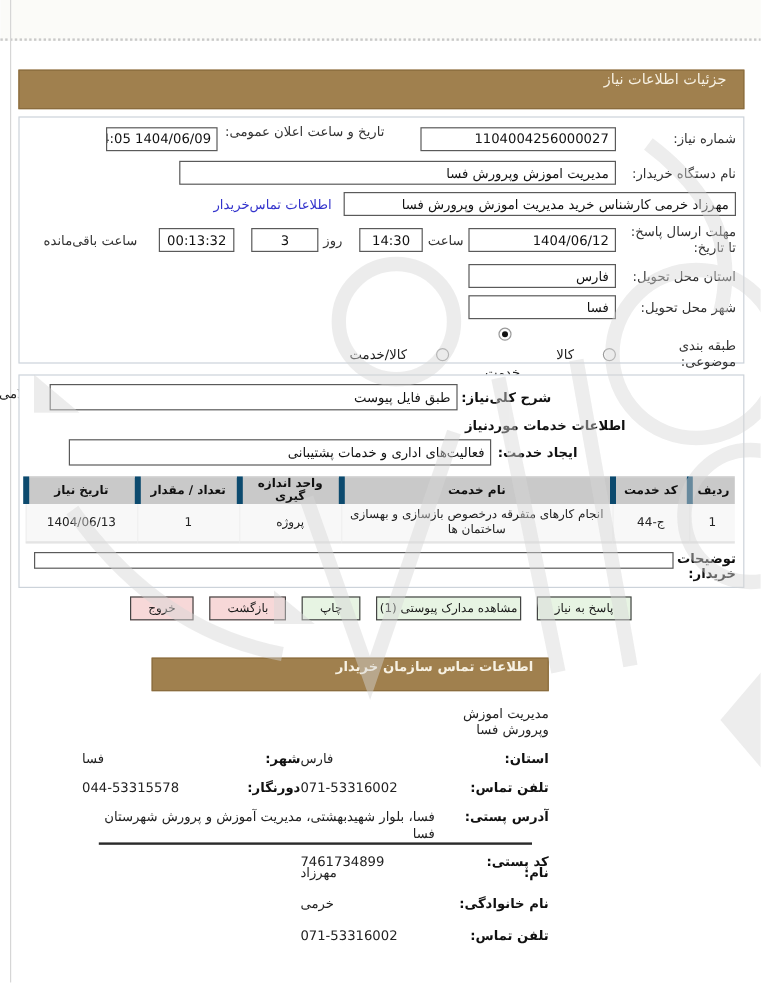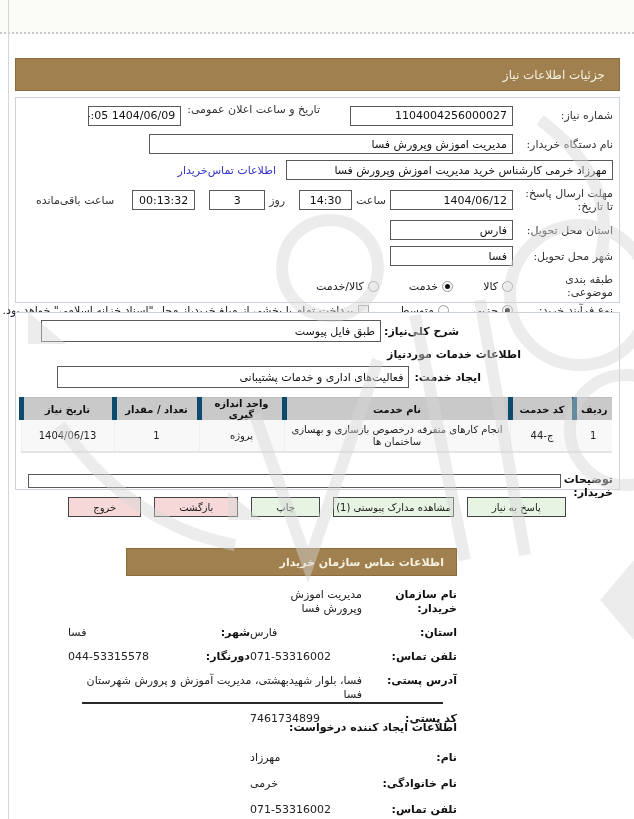--- a/index.html
+++ b/index.html
@@ -3,53 +3,53 @@
 <meta charset="utf-8">
 <style>
   * { margin:0; padding:0; box-sizing:border-box; }
   html,body { background:#fff; }
   body { font-family:"DejaVu Sans", sans-serif; font-size:11px; color:#222; }
   .page { position:relative; width:634px; height:819px; background:#fff; overflow:hidden; direction:rtl; }
 
   .left-line { position:absolute; left:8px; top:0; width:1px; height:819px; background:#d6d6d6; z-index:1; }
   .top-strip { position:absolute; top:0; left:0; width:634px; height:34px; background:#fbfbf8; border-bottom:2px dotted #c9c9c9; z-index:1; }
 
-  .bar { position:absolute; color:#f7f1e3; display:flex; align-items:center; z-index:3;
+  .bar { position:absolute; color:#f7f1e3; display:flex; z-index:3;
          background:#a0804e; border:1px solid #8a6c3e; }
   .bar1 { top:58px; right:14px; left:15px; height:33px; font-size:12px; padding-right:14px; }
   .bar2 { top:548px; right:177px; width:331px; height:28px; font-size:11px; font-weight:bold; padding-right:12px; }
 
   .panel { position:absolute; right:14px; left:15px; background:#fff; border:1px solid #ccd3da; z-index:3; }
   .panel1 { top:97px; height:206px; padding:5px 6px 0 6px; }
   .panel2 { top:312px; height:178px; padding:7px 6px 0 6px; }
 
   .frow { display:flex; align-items:center; direction:rtl; }
   .flabel { width:100px; flex:0 0 100px; text-align:right; color:#333; line-height:13px; padding-left:4px; }
   .ibox { background:#fff; border:1px solid #5a5a5a; height:20px; display:flex; align-items:center;
           padding:0 5px; font-size:11px; color:#111; overflow:hidden; white-space:nowrap; }
   .link { color:#3333cc; cursor:pointer; }
 
   .radio { display:inline-block; width:11px; height:11px; border-radius:50%; border:1px solid #9a9a9a;
            background:#fdfdfd; margin-left:4px; vertical-align:middle; position:relative; flex:0 0 11px; }
   .radio.sel::after { content:""; position:absolute; top:2px; left:2px; width:5px; height:5px; border-radius:50%; background:#111; }
   .checkbox { display:inline-block; width:11px; height:11px; border:1px solid #a9a9a9; background:#f1f1f1; margin-left:5px; flex:0 0 11px; }
-  .opt { display:flex; align-items:center; white-space:nowrap; }
+  .opt { display:flex; align-items:center; white-space:nowrap;gap:20px; }
 
   .sec-heading { font-weight:bold; color:#111; }
 
   table.svc { border-collapse:collapse; width:591px; margin:0 1px; table-layout:fixed; }
   table.svc th { background:#c9c9c9; color:#101010; font-size:10px; font-weight:bold; height:20px;
                  border-left:5px solid #0c4a6e; border-top:1px solid #bdbdbd; }
   table.svc td { background:#f8f8f8; color:#222; font-size:10px; text-align:center; height:32px;
                  border-left:1px solid #efefef; border-bottom:2px solid #e4e4e4; line-height:12px; }
 
   .buttons { position:absolute; top:497px; left:0; width:634px; display:flex; direction:rtl;
              justify-content:center; gap:13px; z-index:3; }
   .btn { height:20px; border:1px solid #444; font-size:10px; font-family:"DejaVu Sans",sans-serif;
-         display:flex; align-items:center; padding:0 24px; cursor:pointer; color:#1a1a1a; white-space:nowrap; }
+         display:flex; align-items:center; padding:0 14px; cursor:pointer; color:#1a1a1a; white-space:nowrap; }
   .btn.green { background:#e7f4e3; }
   .btn.pink  { background:#f7d8d8; }
 
   .contact { position:absolute; top:588px; right:177px; width:389px; direction:rtl; z-index:3; }
   .crow { display:flex; direction:rtl; align-items:flex-start; margin-bottom:10px; line-height:14px; }
   .clabel  { width:95px; flex:0 0 95px; font-weight:bold; color:#111; }
   .cvalue  { width:112px; flex:0 0 112px; text-align:left; color:#222; white-space:nowrap; }
   .cvalue.grow { flex:1 1 auto; width:auto; text-align:right; white-space:normal; }
   .clabel2 { width:55px; flex:0 0 55px; font-weight:bold; color:#111; }
   .cvalue2 { flex:1 1 auto; text-align:left; color:#222; }
@@ -112,21 +112,21 @@
       <span class="flabel">شهر محل تحویل:</span>
       <div class="ibox" style="width:123px;">فسا</div>
     </div>
 
     <div class="frow" style="margin-bottom:5px;">
       <span class="flabel">طبقه بندی موضوعی:</span>
       <span class="opt" style="margin-left:30px;">
         <span class="radio"></span>
         <span>کالا</span>
       </span>
-      <span class="opt" style="margin-left:30px;">
+      <span class="opt" style="margin-left:30px;flex-direction:column;">
         <span class="radio sel"></span>
         <span>خدمت</span>
       </span>
       <span class="opt">
         <span class="radio"></span>
         <span>کالا/خدمت</span>
       </span>
     </div>
 
     <div class="frow">
@@ -184,41 +184,40 @@
           <td>1</td>
           <td>ج-44</td>
           <td>انجام کارهای متفرقه درخصوص بازسازی و بهسازی ساختمان ها</td>
           <td>پروژه</td>
           <td>1</td>
           <td>1404/06/13</td>
         </tr>
       </tbody>
     </table>
 
-    <div class="frow" style="margin-top:20px; align-items:flex-start;">
+    <div class="frow" style="margin-top:6px; align-items:flex-start;">
       <span class="sec-heading" style="width:52px; flex:0 0 52px; line-height:13px;">توضیحات خریدار:</span>
       <div class="ibox" style="width:533px; height:14px; margin-top:1px;"></div>
     </div>
   </div>
 
   <div class="buttons">
     <button class="btn green">پاسخ به نیاز</button>
     <button class="btn green" style="width:121px; justify-content:center;">مشاهده مدارک پیوستی (1)</button>
     <button class="btn green">چاپ</button>
     <button class="btn pink">بازگشت</button>
     <button class="btn pink">خروج</button>
   </div>
 
   <div class="bar bar2">
     <span>اطلاعات تماس سازمان خریدار</span>
   </div>
 
   <div class="contact">
     <div class="crow">
-      <span class="clabel">نام سازمان خریدار:</span>
       <span class="cvalue" style="white-space:normal; text-align:right;">مدیریت اموزش وپرورش فسا</span>
     </div>
     <div class="crow">
       <span class="clabel">استان:</span>
       <span class="cvalue">فارس</span>
       <span class="clabel2">شهر:</span>
       <span class="cvalue2">فسا</span>
     </div>
     <div class="crow">
       <span class="clabel">تلفن تماس:</span>
@@ -232,21 +231,20 @@
     </div>
     <div class="crow">
       <span class="clabel">کد پستی:</span>
       <span class="cvalue">7461734899</span>
     </div>
   </div>
 
   <div class="sep-line"></div>
 
   <div class="creator">
-    <div class="head">اطلاعات ایجاد کننده درخواست:</div>
     <div class="crow">
       <span class="clabel">نام:</span>
       <span class="cvalue">مهرزاد</span>
     </div>
     <div class="crow">
       <span class="clabel">نام خانوادگی:</span>
       <span class="cvalue">خرمی</span>
     </div>
     <div class="crow">
       <span class="clabel">تلفن تماس:</span>

